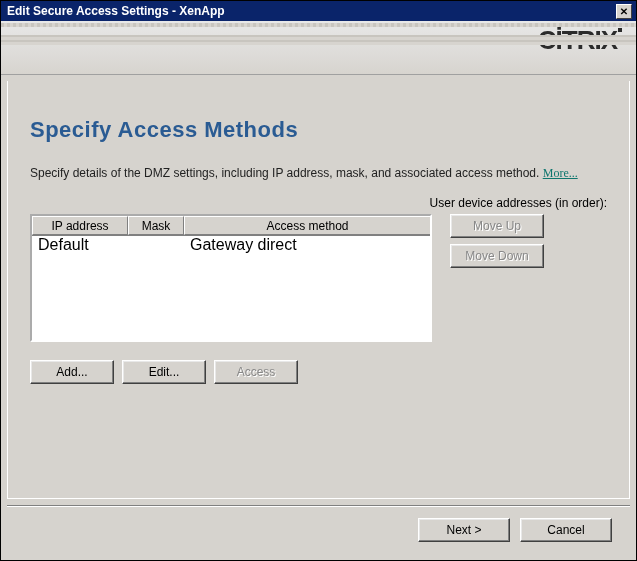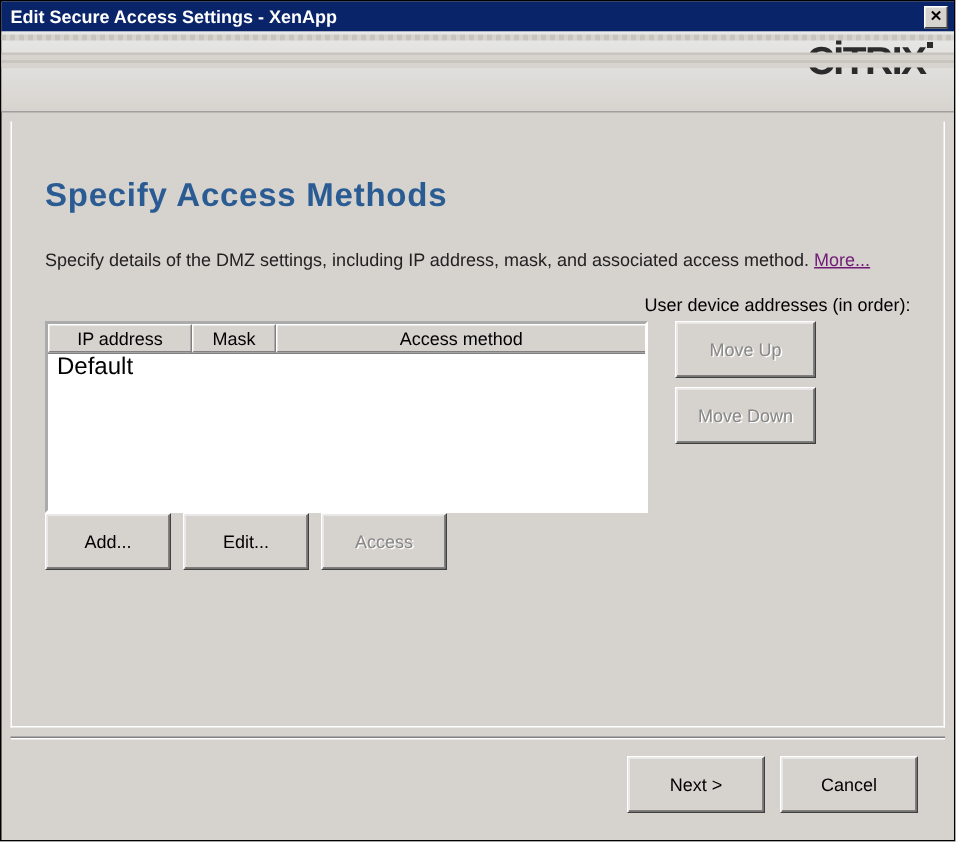--- a/index.html
+++ b/index.html
@@ -94,23 +94,24 @@
     color: #2a5b93;
     letter-spacing: 0.5px;
   }
   .desc {
     font-size: 12px;
     color: #222;
     line-height: 1.4;
     margin-bottom: 14px;
   }
   .desc a.more {
-    color: #701a75;
+    color: #0f766e;
     text-decoration: underline;
     cursor: pointer;
+    font-family: Liberation Serif, serif;
   }
   .list-label {
     font-size: 12px;
     margin-bottom: 4px;
     text-align: right;
   }
   .row-area {
     display: flex;
     gap: 18px;
     align-items: flex-start;
@@ -158,30 +159,30 @@
   button.win {
     font-family: Tahoma, Arial, sans-serif;
     font-size: 12px;
     background: #d6d3ce;
     border: 1px solid #404040;
     border-top-color: #fff;
     border-left-color: #fff;
     box-shadow: inset -1px -1px 0 #808080, inset 1px 1px 0 #e8e8e8;
     padding: 3px 10px;
     min-width: 94px;
-    height: 38px;
+    height: 24px;
     cursor: default;
     color: #000;
   }
   button.win:disabled {
     color: #888;
     text-shadow: 1px 1px 0 #fff;
   }
   .action-row {
-    margin-top: 0;
+    margin-top: 18px;
     display: flex;
     gap: 8px;
   }
   .action-row button.win { min-width: 84px; }
   .footer {
     border-top: 1px solid #808080;
     box-shadow: inset 0 1px 0 #fff;
     padding: 12px 18px;
     display: flex;
     justify-content: flex-end;
@@ -221,20 +222,21 @@
     <div class="row-area">
       <div class="listview">
         <div class="lv-head">
           <div class="lv-col ip">IP address</div>
           <div class="lv-col mask">Mask</div>
           <div class="lv-col method">Access method</div>
         </div>
         <div class="lv-row">
           <div class="lv-cell ip">Default</div>
           <div class="lv-cell mask"></div>
+          <div class="lv-cell method">Gateway direct</div>
         </div>
       </div>
 
       <div class="side-buttons">
         <button class="win" disabled="">Move Up</button>
         <button class="win" disabled="">Move Down</button>
       </div>
     </div>
 
     <div class="action-row">

